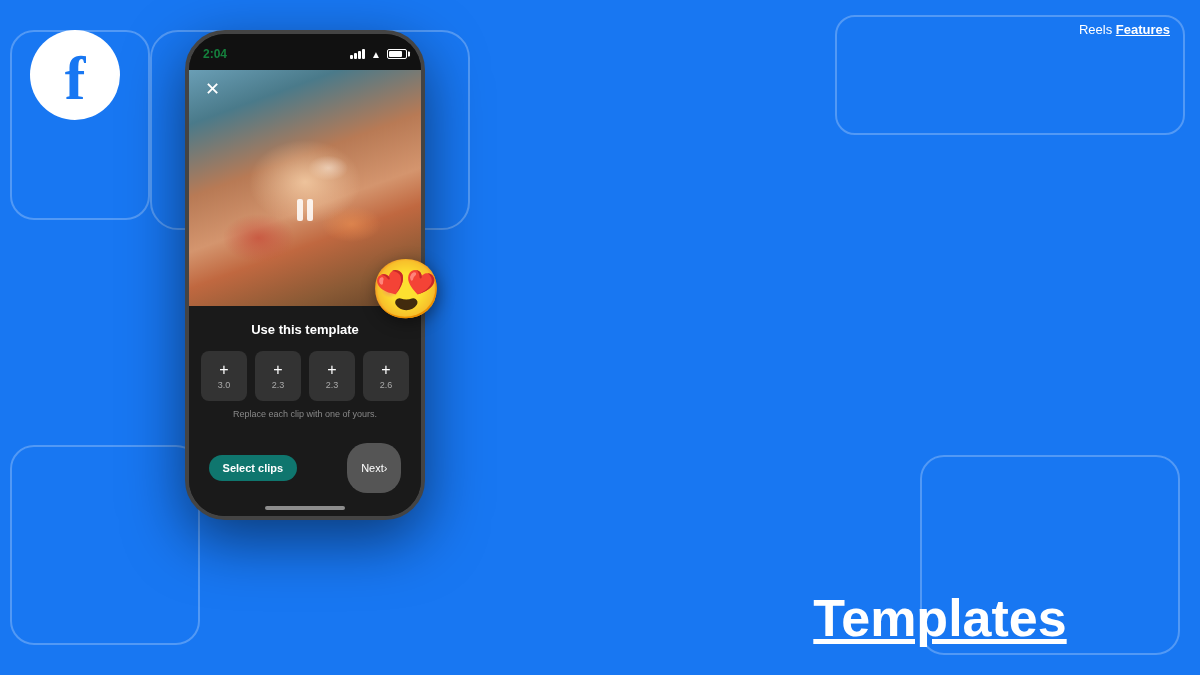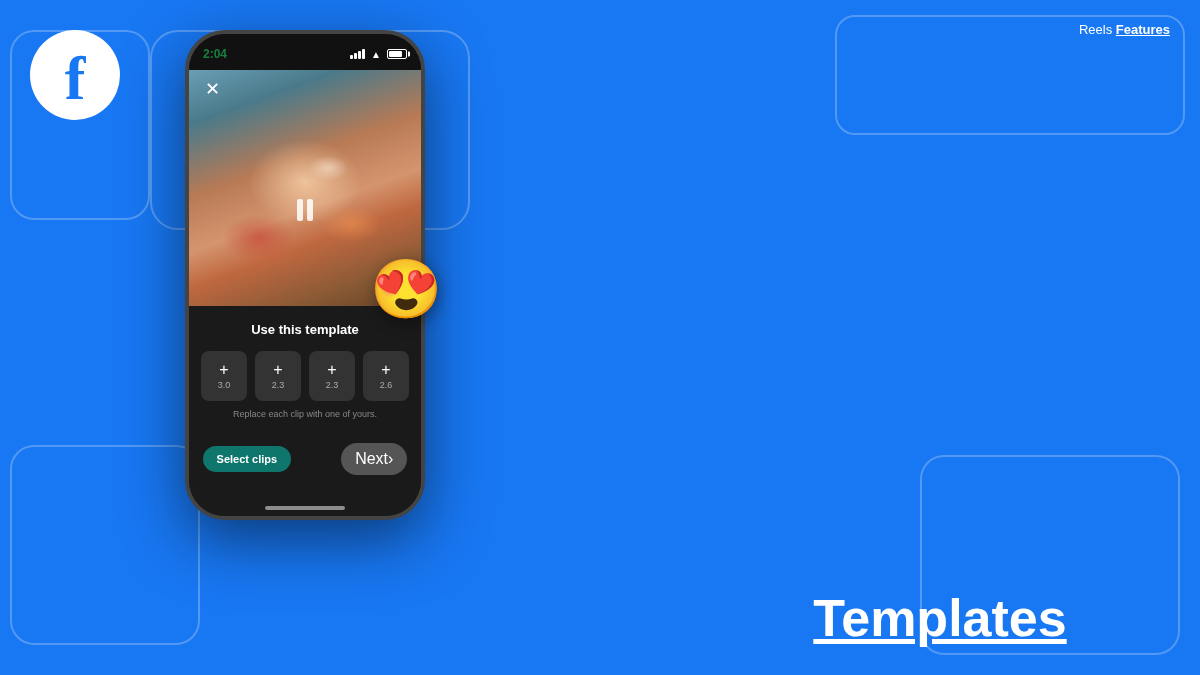--- a/index.html
+++ b/index.html
@@ -308,22 +308,22 @@
       padding: 7px 14px;
       font-size: 11px;
       font-weight: 700;
     }
 
     .btn-next {
       background: #555;
       color: white;
       border: none;
       border-radius: 20px;
-      padding: 7px 14px;
-      font-size: 16px;
+      padding: 19px 14px;
+      font-size: 11px;
       font-weight: 500;
       display: flex;
       align-items: center;
       gap: 0;
     }
 
     .home-indicator {
       position: absolute;
       bottom: 6px;
       left: 50%;

